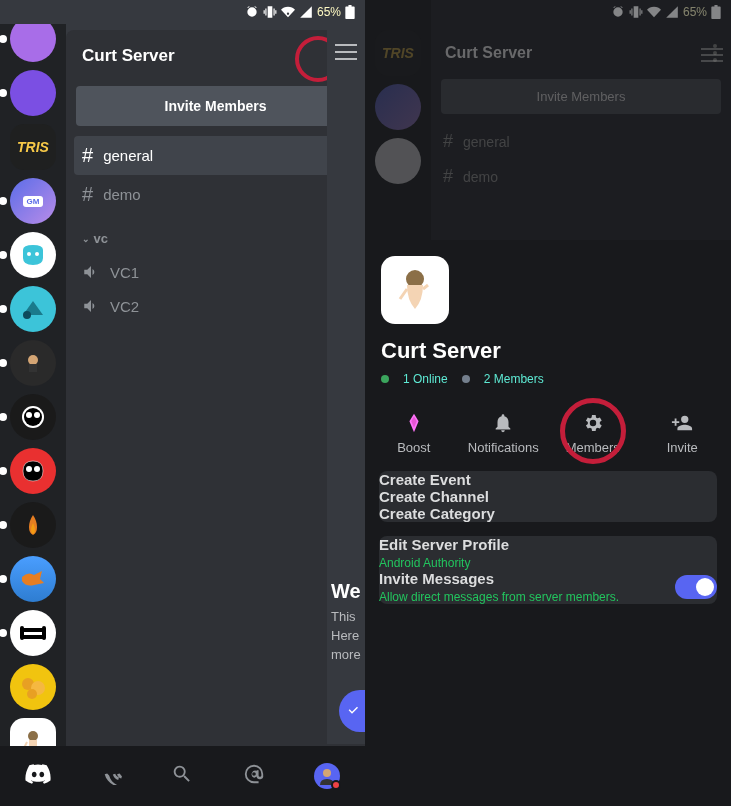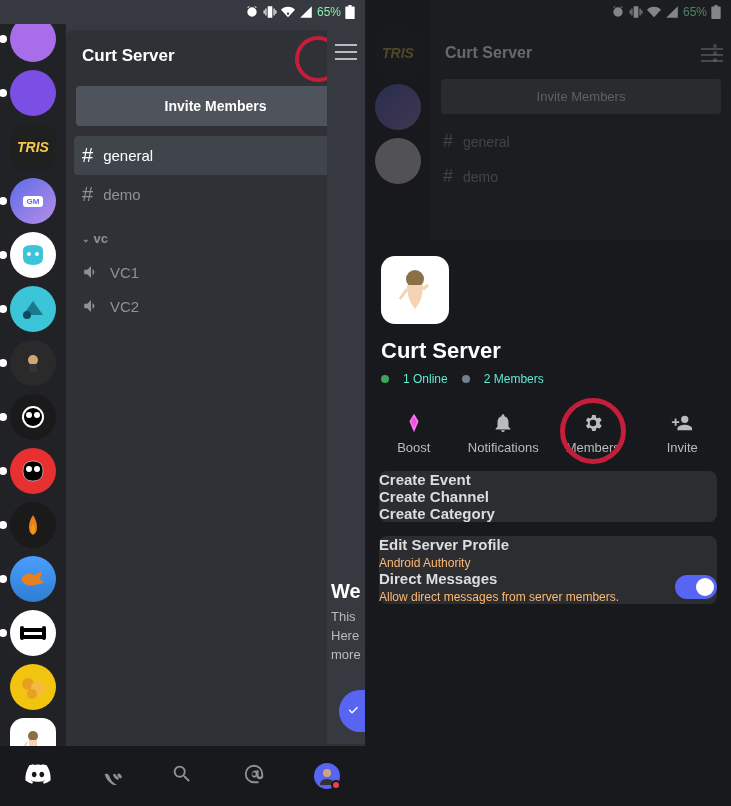--- a/index.html
+++ b/index.html
@@ -1,21 +1,21 @@
 <!DOCTYPE html>
 <html><head>
   <meta charset="utf-8">
   <style>
     * { margin: 0; padding: 0; box-sizing: border-box; font-family: -apple-system, BlinkMacSystemFont, "Segoe UI", Helvetica, Arial, sans-serif; }
     body { background: #1a1a1a; display: flex; width: 731px; height: 806px; overflow: hidden; }
     .screen { position: relative; height: 806px; background: #2f3136; }
     .screen-left { width: 365px; background: #36393f; }
     .screen-right { width: 366px; background: #18191c; }
 
-    .status-bar { height: 24px; display: flex; justify-content: flex-end; align-items: center; padding: 0 10px; gap: 4px; color: #86efac; font-size: 12px; font-weight: 500; }
+    .status-bar { height: 24px; display: flex; justify-content: flex-end; align-items: center; padding: 0 10px; gap: 4px; color: #fef9c3; font-size: 12px; font-weight: 500; }
     .status-bar svg { fill: #fff; }
 
     
     .left-layout { display: flex; height: calc(100% - 84px); }
     .server-rail { width: 66px; background: #202225; display: flex; flex-direction: column; align-items: center; padding-top: 10px; gap: 8px; overflow: hidden; }
     .server-icon { width: 46px; height: 46px; border-radius: 50%; display: flex; align-items: center; justify-content: center; font-size: 10px; font-weight: bold; color: #fff; flex-shrink: 0; position: relative; }
     .server-icon.sq { border-radius: 14px; }
     .pill { position: absolute; left: -66px; width: 8px; height: 8px; border-radius: 4px; background: #fff; }
     .server-icon .pill { left: -11px; }
 
@@ -74,21 +74,21 @@
     .action-row { display: flex; justify-content: space-around; padding: 10px 4px 16px; }
     .action-item { display: flex; flex-direction: column; align-items: center; gap: 6px; cursor: pointer; position: relative; width: 80px; }
     .action-item svg { width: 22px; height: 22px; }
     .action-label { font-size: 13px; color: #b9bbbe; }
     .red-circle-2 { position: absolute; width: 66px; height: 66px; border: 5px solid #c41e3a; border-radius: 50%; top: -14px; left: 7px; pointer-events: none; }
 
     .sheet-body { flex: 1; padding: 0 14px; display: flex; flex-direction: column; gap: 14px; overflow: hidden; }
     .card { background: #2b2d31; border-radius: 8px; }
     .menu-item { color: #dcddde; font-size: 15px; font-weight: 600; cursor: pointer; }
     .menu-item + .menu-item { border-top: none; }
-    .menu-item-sub { font-size: 12px; font-weight: 400; color: #fdba74; margin-top: 3px; }
+    .menu-item-sub { font-size: 12px; font-weight: 400; color: #22c55e; margin-top: 3px; }
     .menu-item.toggle { display: flex; justify-content: space-between; align-items: center; }
     .toggle-switch { width: 42px; height: 24px; border-radius: 12px; background: #5865f2; position: relative; }
     .toggle-knob { position: absolute; width: 18px; height: 18px; border-radius: 50%; background: #fff; top: 3px; right: 3px; }
   </style>
 </head>
 <body>
 
 <div class="screen screen-left">
   <div class="status-bar">
     <svg width="14" height="14" viewBox="0 0 24 24">
@@ -396,21 +396,21 @@
         <div class="menu-item">Create Channel</div>
         <div class="menu-item">Create Category</div>
       </div>
       <div class="card">
         <div class="menu-item">
           <div>Edit Server Profile</div>
           <div class="menu-item-sub">Android Authority</div>
         </div>
         <div class="menu-item toggle">
           <div>
-            <div>Direct Messages</div>
+            <div>Invite Messages</div>
             <div class="menu-item-sub">Allow direct messages from server members.</div>
           </div>
           <div class="toggle-switch">
               <div class="toggle-knob"></div>
             </div>
         </div>
       </div>
     </div>
   </div>
 </div>

